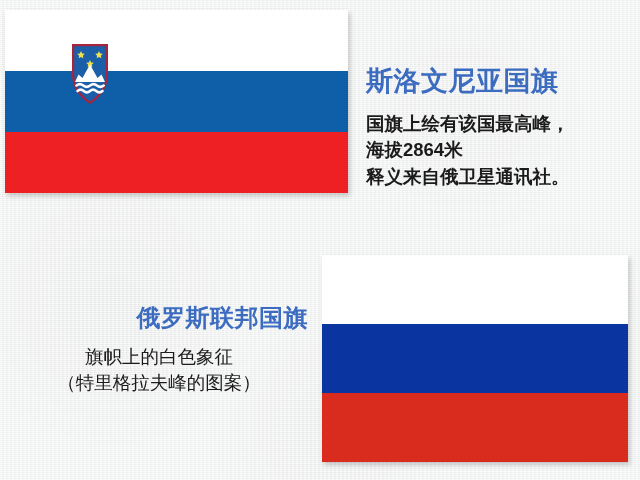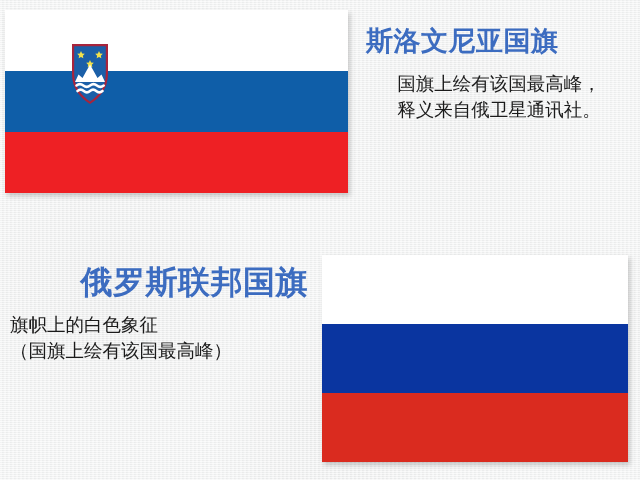--- a/index.html
+++ b/index.html
@@ -63,59 +63,61 @@
     height: 66px;
     z-index: 4;
   }
 
   
   .title {
     font-weight: bold;
     letter-spacing: 0.5px;
     white-space: nowrap;
     line-height: 1;
+    margin-top: 40px;
   }
   .body-line {
     white-space: nowrap;
     line-height: 1.42;
   }
 
   #slovenia-text {
     left: 366px;
     top: 28px;
     width: 266px;
   }
   #slovenia-title {
     font-size: 27px;
     color: #3c6cc0;
     margin-bottom: 16px;
   }
   #slovenia-body {
     font-size: 18.5px;
     color: #1b1b1b;
-    text-align: center;
+    text-align: left;
+    font-weight: bold;
   }
 
   #russia-text {
     left: 10px;
     top: 266px;
     width: 302px;
     text-align: right;
   }
   #russia-title {
-    font-size: 32px;
+    font-size: 24px;
     color: #3c6cc0;
     margin-bottom: 14px;
     text-align: right;
     padding-right: 4px;
   }
   #russia-body {
     font-size: 18.5px;
     color: #1b1b1b;
-    text-align: left;
+    text-align: center;
     padding-right: 4px;
   }
 </style>
 </head>
 <body>
 
 <div id="page-bg" style="background-color: rgb(241, 242, 242);"></div>
 
 <div class="flag" id="flag-slovenia">
   <div class="stripe" id="sl-stripe-white" style="background-color: rgb(255, 255, 255);"></div>
@@ -140,29 +142,30 @@
       <path d="M6.5 45.5 q3.4 -2.6 6.8 0 q3.4 2.6 6.8 0 q3.4 -2.6 6.8 0 q3.4 2.6 6.8 0" fill="none" stroke="#ffffff" stroke-width="2.6" stroke-linecap="round"></path>
       <path d="M7.5 51 q3.2 -2.6 6.3 0 q3.1 2.6 6.2 0 q3.1 -2.6 6.2 0 q3.1 2.6 6.3 0" fill="none" stroke="#ffffff" stroke-width="2.6" stroke-linecap="round"></path>
     </g>
   </svg>
 </div>
 
 <div class="layer" id="slovenia-text">
   <div class="title" id="slovenia-title" style="color: rgb(60, 108, 192);">斯洛文尼亚国旗</div>
   <div id="slovenia-body" style="color: rgb(27, 27, 27);">
     <div class="body-line">国旗上绘有该国最高峰，</div>
+    <div class="body-line">海拔2864米</div>
     <div class="body-line">释义来自俄卫星通讯社。</div>
   </div>
 </div>
 
 <div class="layer" id="russia-text">
   <div class="title" id="russia-title" style="color: rgb(60, 108, 192);">俄罗斯联邦国旗</div>
   <div id="russia-body" style="color: rgb(27, 27, 27);">
     <div class="body-line">旗帜上的白色象征</div>
-    <div class="body-line">（国旗上绘有该国最高峰）</div>
+    <div class="body-line">（特里格拉夫峰的图案）</div>
   </div>
 </div>
 
 <div class="flag" id="flag-russia">
   <div class="stripe" id="ru-stripe-white" style="background-color: rgb(255, 255, 255);"></div>
   <div class="stripe" id="ru-stripe-blue" style="background-color: rgb(10, 53, 160);"></div>
   <div class="stripe" id="ru-stripe-red" style="background-color: rgb(218, 43, 31);"></div>
 </div>
 
 </body></html>

